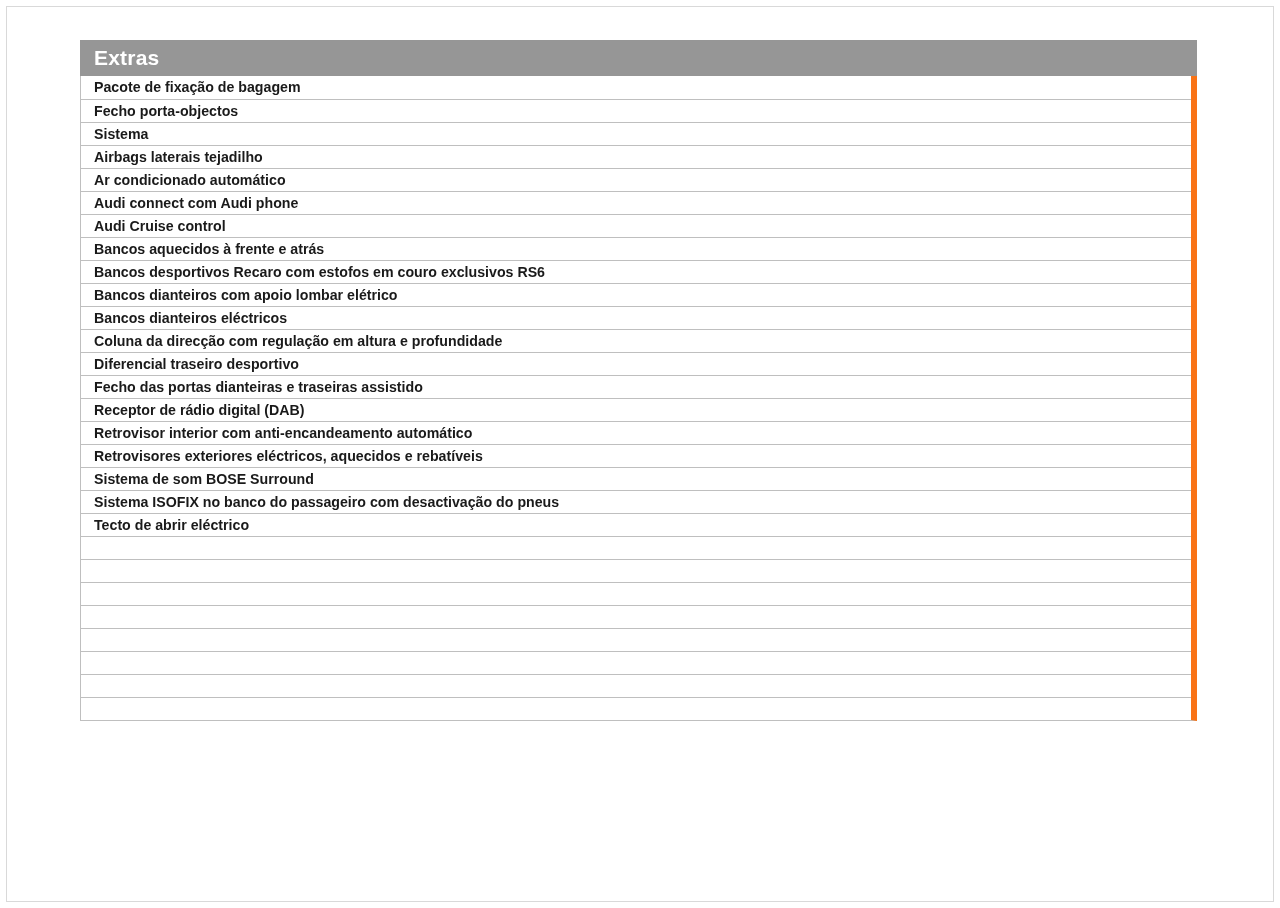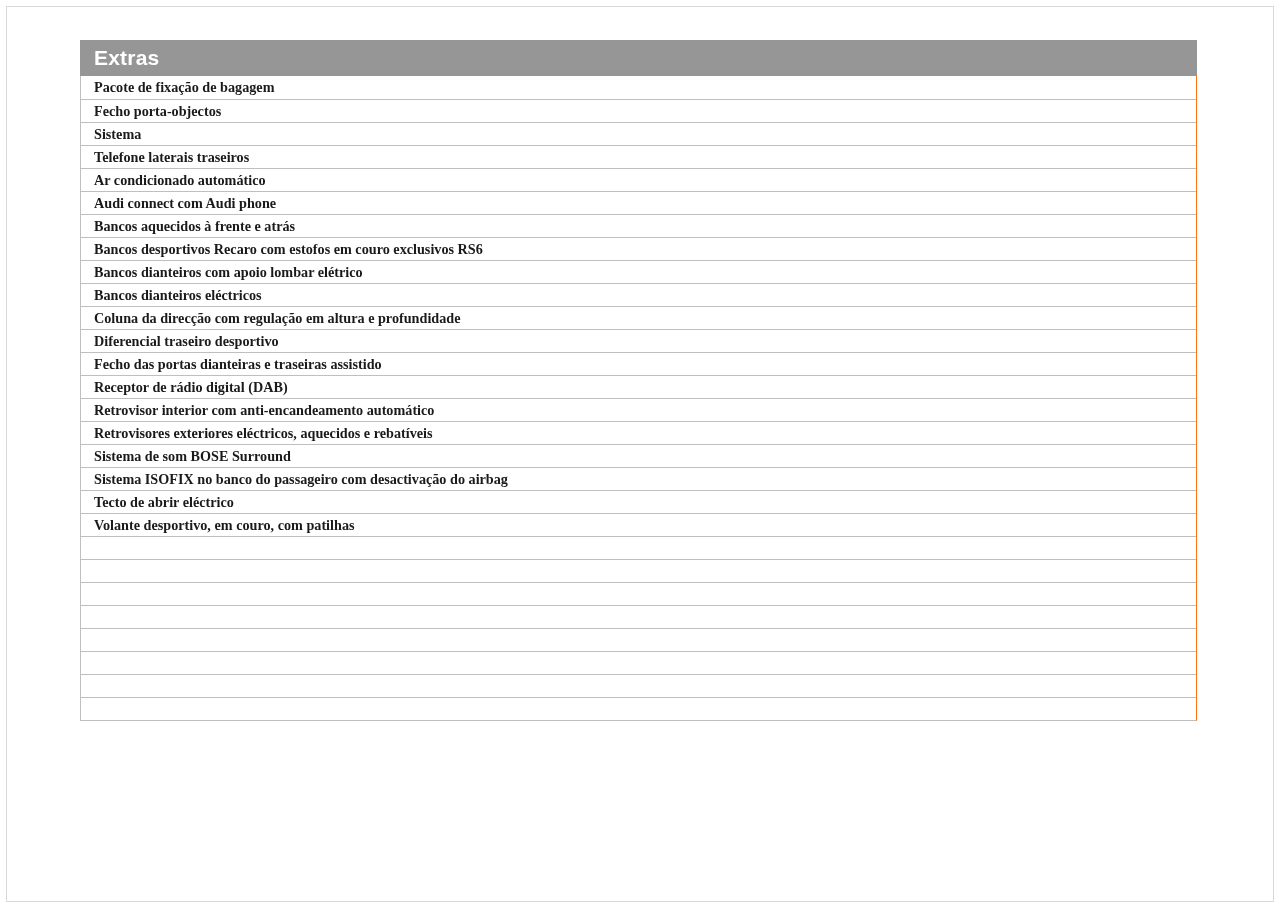--- a/index.html
+++ b/index.html
@@ -44,24 +44,23 @@
     font-size: 21px;
     font-weight: bold;
     line-height: 36px;
     height: 36px;
     padding-left: 14px;
     box-sizing: border-box;
     letter-spacing: 0.2px;
   }
   .rows {
     border-left: 1px solid #bfbfbf;
-    border-right: 1px solid #f97316;
+    border-right: 6px solid #f97316;
     border-bottom: 1px solid #bfbfbf;
     box-sizing: border-box;
-    font-family: Liberation Serif, serif;
   }
   .row {
     height: 23px;
     line-height: 23px;
     border-top: 1px solid #bfbfbf;
     box-sizing: border-box;
     padding-left: 13px;
     font-size: 14.2px;
     font-weight: bold;
     color: #1a1a1a;
@@ -80,37 +79,37 @@
 
 <div class="page">
   <div class="page-frame"></div>
 
   <div class="table-wrap">
     <div class="table-header">Extras</div>
     <div class="rows">
       <div class="row">Pacote de fixação de bagagem</div>
       <div class="row">Fecho porta-objectos</div>
       <div class="row">Sistema</div>
-      <div class="row">Telefone laterais traseiros</div>
+      <div class="row">Airbags laterais tejadilho</div>
       <div class="row">Ar condicionado automático</div>
       <div class="row">Audi connect com Audi phone</div>
+      <div class="row">Audi Cruise control</div>
       <div class="row">Bancos aquecidos à frente e atrás</div>
       <div class="row">Bancos desportivos Recaro com estofos em couro exclusivos RS6</div>
       <div class="row">Bancos dianteiros com apoio lombar elétrico</div>
       <div class="row">Bancos dianteiros eléctricos</div>
       <div class="row">Coluna da direcção com regulação em altura e profundidade</div>
       <div class="row">Diferencial traseiro desportivo</div>
       <div class="row">Fecho das portas dianteiras e traseiras assistido</div>
       <div class="row">Receptor de rádio digital (DAB)</div>
       <div class="row">Retrovisor interior com anti-encandeamento automático</div>
       <div class="row">Retrovisores exteriores eléctricos, aquecidos e rebatíveis</div>
       <div class="row">Sistema de som BOSE Surround</div>
-      <div class="row">Sistema ISOFIX no banco do passageiro com desactivação do airbag</div>
+      <div class="row">Sistema ISOFIX no banco do passageiro com desactivação do pneus</div>
       <div class="row">Tecto de abrir eléctrico</div>
-      <div class="row">Volante desportivo, em couro, com patilhas</div>
       <div class="row empty"></div>
       <div class="row empty"></div>
       <div class="row empty"></div>
       <div class="row empty"></div>
       <div class="row empty"></div>
       <div class="row empty"></div>
       <div class="row empty"></div>
       <div class="row empty"></div>
     </div>
   </div>

